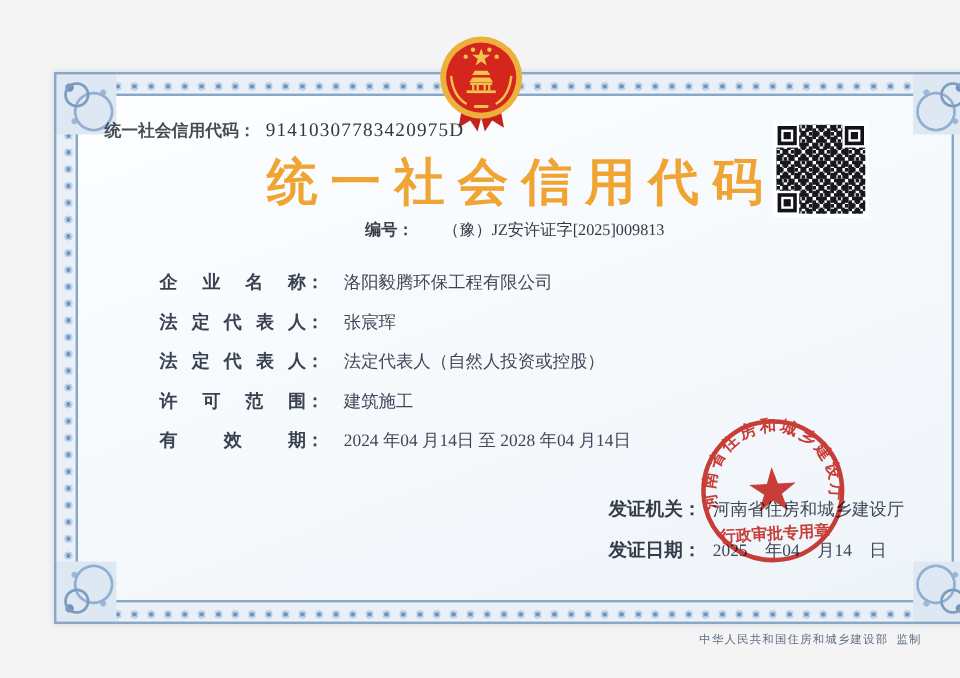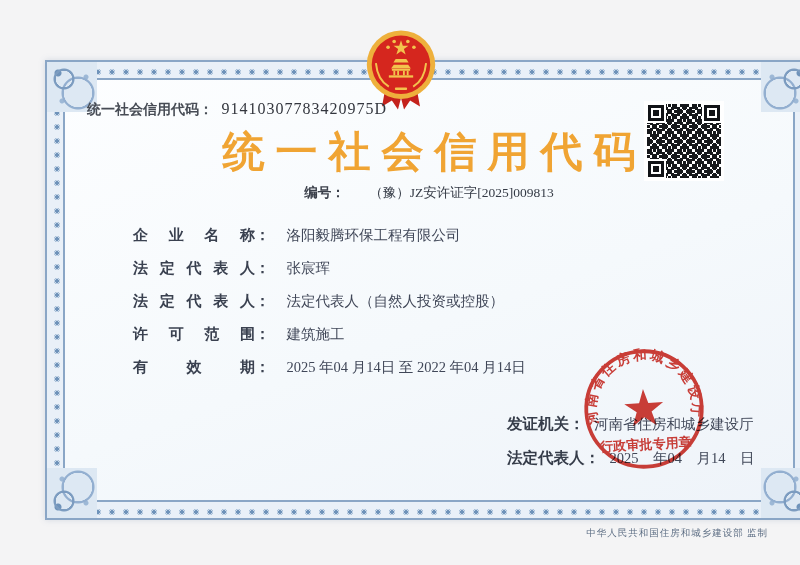--- a/index.html
+++ b/index.html
@@ -82,21 +82,21 @@
   .issue-row { position:absolute; left:450px; white-space:nowrap; }
   .issue-row.r1 { top:354px; } .issue-row.r2 { top:388px; }
   .i-label { font-weight:bold; font-size:15.5px; color:#353c49;margin-left:12px; }
   .i-value { font-family:"Liberation Serif", serif; font-size:14.5px; color:#404758; margin-left:5px; }
 
   
   .seal { position:absolute; left:536px; top:286px; width:126px; height:126px;
           mix-blend-mode:multiply; opacity:.92; transform:rotate(-3deg); pointer-events:none; }
 
   
-  .footer { position:absolute; right:32px; top:527px; font-family:Liberation Serif, serif;
+  .footer { position:absolute; right:32px; top:527px; font-family:Liberation Mono, monospace;
             font-size:9.5px; color:#5d6e84; letter-spacing:1px; }
 </style>
 </head>
 <body>
 
 <div class="page">
   <div class="cert">
 
     <div class="band h top"></div>
     <div class="band h bottom"></div>
@@ -162,30 +162,30 @@
       <div class="field-row">
         <span class="f-label">法定代表人</span><span class="f-colon">：</span>
         <span class="f-value">法定代表人（自然人投资或控股）</span>
       </div>
       <div class="field-row">
         <span class="f-label">许可范围</span><span class="f-colon">：</span>
         <span class="f-value">建筑施工</span>
       </div>
       <div class="field-row">
         <span class="f-label">有效期</span><span class="f-colon">：</span>
-        <span class="f-value">2025 年04 月14日  至  2022 年04 月14日</span>
+        <span class="f-value">2024 年04 月14日  至  2028 年04 月14日</span>
       </div>
     </div>
 
     <div class="issue-row r1">
       <span class="i-label">发证机关：</span>
       <span class="i-value">河南省住房和城乡建设厅</span>
     </div>
     <div class="issue-row r2">
-      <span class="i-label">法定代表人：</span>
+      <span class="i-label">发证日期：</span>
       <span class="i-value">2025　年04　月14　日</span>
     </div>
 
     <div class="seal">
       <svg viewBox="0 0 120 120" width="126" height="126" aria-hidden="true">
         <defs>
           <path id="arcp" d="M 16.6,74 A 46 46 0 1 1 103.4,74"></path>
         </defs>
         <circle cx="60" cy="60" r="55" fill="none" stroke="#cf2e27" stroke-width="3.6"></circle>
         <text font-size="13" font-weight="bold" fill="#cf2e27" letter-spacing="2.5" font-family="Liberation Sans, sans-serif">

